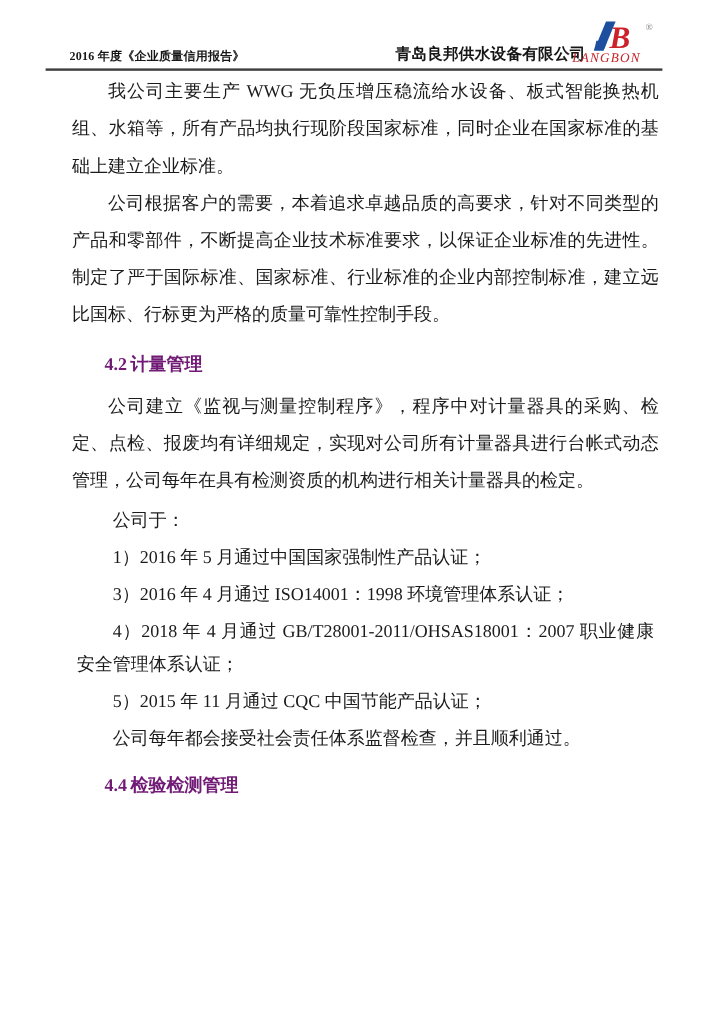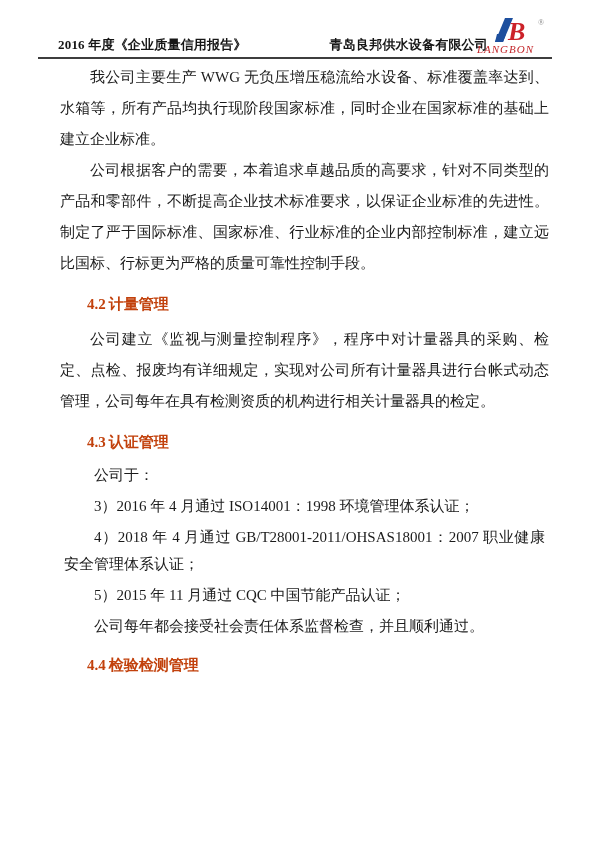--- a/index.html
+++ b/index.html
@@ -8,21 +8,21 @@
     background: #ffffff;
     font-family: "Liberation Serif", "DejaVu Serif", serif;
   }
   
   .header {
     position: absolute; left: 38px; top: 0; width: 514px; height: 57px;
     border-bottom: 2px solid #3d3d3d;
   }
   .header-title {
     position: absolute; left: 20px; bottom: 3px;
-    font-size: 13px; font-weight: bold; color: #161616; letter-spacing: .2px;
+    font-size: 10px; font-weight: bold; color: #161616; letter-spacing: .2px;
     white-space: nowrap;
   }
   .header-company {
     position: absolute; right: 64px; bottom: 3px;
     font-size: 13px; font-weight: bold; color: #161616; letter-spacing: .2px;
     white-space: nowrap;
   }
   .logo-emblem {
     position: absolute; right: 2px; top: 17px; width: 56px; height: 26px;
   }
@@ -33,21 +33,21 @@
   }
   
   .content {
     position: absolute; left: 60px; top: 62px; width: 489px;
     font-size: 15px; color: #1b1b1b; text-align: justify;
   }
   .para { margin: 0; text-indent: 2em; line-height: 31px; }
   .cert-line { margin: 4px; text-indent: 2em; line-height: 27px; }
   .sec-heading {
     margin: 13px 0 7px; text-indent: 1.8em;
-    font-size: 15px; font-weight: bold; color: #c2410c; line-height: 25px;
+    font-size: 15px; font-weight: bold; color: #701a75; line-height: 25px;
   }
   .sec-num { margin-right: 3px; }
 </style>
 </head>
 <body>
 
 <div class="page">
 
   <div class="header">
     <span class="header-title">2016 年度《企业质量信用报告》</span>
@@ -57,33 +57,33 @@
       <polygon points="1,25 11,1 19,1 9,25" fill="#1d4f9e"></polygon>
       <polygon points="3,17 12,17 9,25 1,25" fill="#1d4f9e"></polygon>
       <text x="14" y="23" font-size="26" font-weight="bold" font-style="italic" font-family="Liberation Serif, serif" fill="#cc2229">B</text>
       <text x="44" y="8" font-size="8" font-family="Liberation Serif, serif" fill="#8a8a8a">®</text>
     </svg>
     <span class="logo-word">LANGBON</span>
   </div>
 
   <div class="content">
 
-    <p class="para">我公司主要生产 WWG 无负压增压稳流给水设备、标准覆盖率达到、水箱等，所有产品均执行现阶段国家标准，同时企业在国家标准的基础上建立企业标准。</p>
+    <p class="para">我公司主要生产 WWG 无负压增压稳流给水设备、板式智能换热机组、水箱等，所有产品均执行现阶段国家标准，同时企业在国家标准的基础上建立企业标准。</p>
 
 
     <p class="para">公司根据客户的需要，本着追求卓越品质的高要求，针对不同类型的产品和零部件，不断提高企业技术标准要求，以保证企业标准的先进性。制定了严于国际标准、国家标准、行业标准的企业内部控制标准，建立远比国标、行标更为严格的质量可靠性控制手段。</p>
 
     <h2 class="sec-heading"><span class="sec-num">4.2</span><span>计量管理</span></h2>
 
     <p class="para">公司建立《监视与测量控制程序》，程序中对计量器具的采购、检定、点检、报废均有详细规定，实现对公司所有计量器具进行台帐式动态管理，公司每年在具有检测资质的机构进行相关计量器具的检定。</p>
 
-    <h2 class="sec-heading"><span class="sec-num">4.3</span><span>认证管理</span></h2>
 
     <p class="cert-line">公司于：</p>
 
+    <p class="cert-line">1）2016 年 5 月通过中国国家强制性产品认证；</p>
 
 
     <p class="cert-line">3）2016 年 4 月通过 ISO14001：1998 环境管理体系认证；</p>
 
     <p class="cert-line">4）2018 年 4 月通过 GB/T28001-2011/OHSAS18001：2007 职业健康安全管理体系认证；</p>
 
     <p class="cert-line">5）2015 年 11 月通过 CQC 中国节能产品认证；</p>
 
 
     <p class="cert-line">公司每年都会接受社会责任体系监督检查，并且顺利通过。</p>

